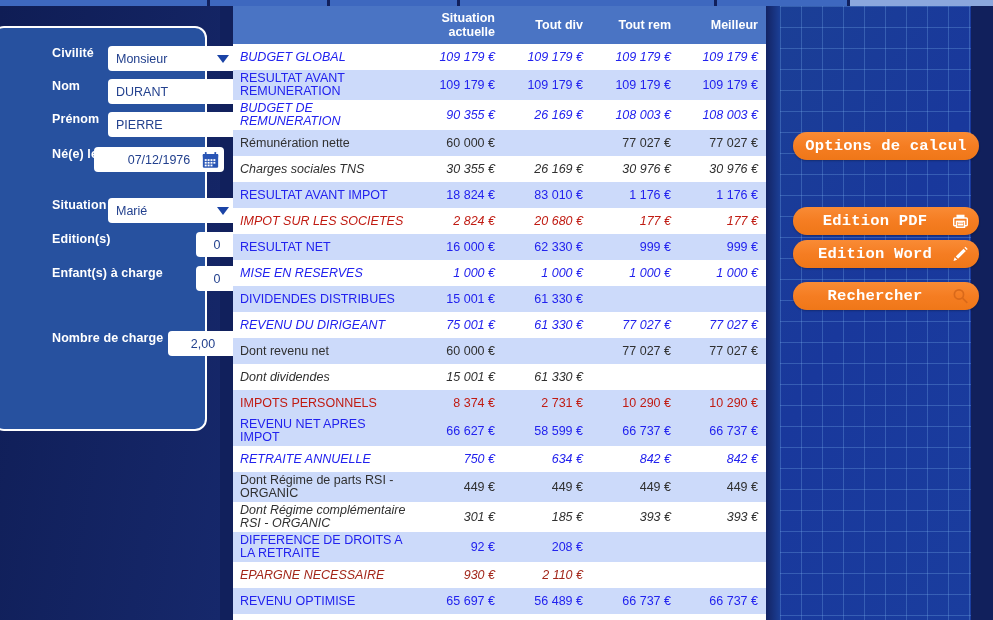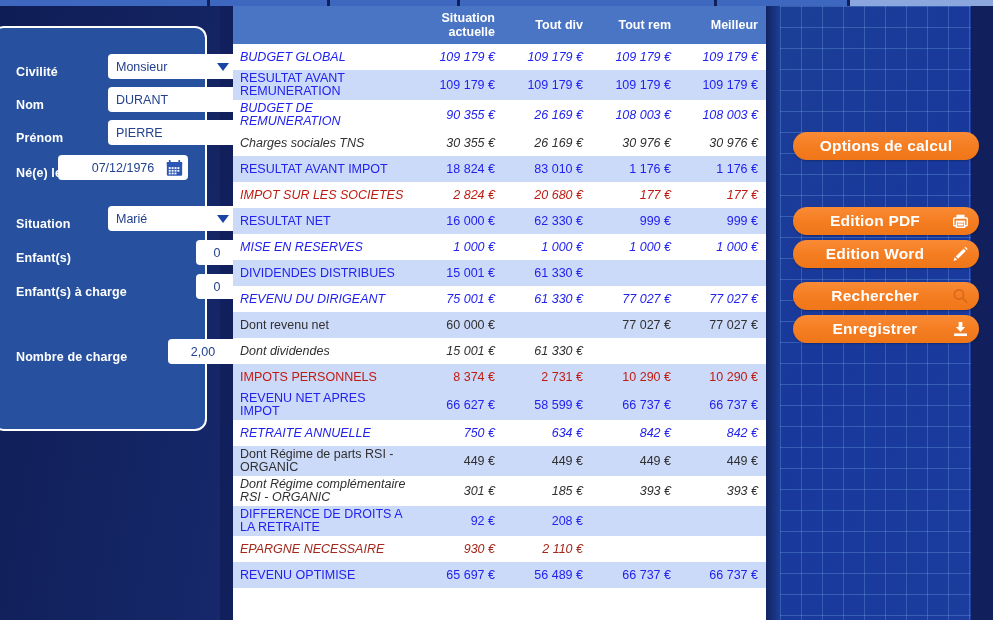--- a/index.html
+++ b/index.html
@@ -36,21 +36,21 @@
   #sidebar-card {
     position: absolute; left: -8px; top: 20px;
     width: 215px; height: 405px;
     background: #27519f;
     border: 2px solid #ffffff;
     border-radius: 12px;
   }
   .field-row {
     position: absolute; left: 0; width: 242px;
     height: 33px;
-    display: flex; align-items: flex-end;
+    display: flex; align-items: flex-start; padding-left: 36px;
   }
   .field-label {
     color: #ffffff; font-size: 12.5px; font-weight: bold;
     padding-left: 16px; white-space: nowrap;
     letter-spacing: .1px;
   }
   .field-ctl {
     position: absolute; right: 4px;
     background: #ffffff; border-radius: 4px;
     height: 25px;
@@ -125,20 +125,21 @@
   col.c4 { width: 87px; }
 
   
   #right-panel {
     position: absolute; left: 780px; top: 6px;
     width: 191px; height: 614px;
     background:
       repeating-linear-gradient(to right, rgba(120,175,235,.30) 0 1px, transparent 1px 21px),
       repeating-linear-gradient(to bottom, rgba(120,175,235,.30) 0 1px, transparent 1px 21px),
       linear-gradient(120deg, #1b3f96 0%, #19389c 45%, #1a3d9e 100%);
+    font-family: Liberation Mono, monospace;
   }
   #panel-gap {
     position: absolute; left: 766px; top: 6px; width: 14px; height: 614px;
     background: linear-gradient(to right,#132363,#1b3f96);
   }
   .obtn {
     position: absolute; left: 13px; width: 186px; height: 28px;
     background: linear-gradient(to bottom,#f98b35 0%,#f57d22 50%,#ef7718 100%);
     border-radius: 14px;
     color: #ffffff;
@@ -217,21 +218,21 @@
           </div>
         </div>
         <div class="field-row" style="top: 192px;">
           <div class="field-label">Situation</div>
           <div class="field-ctl wide">
             <span>Marié</span>
             <span class="caret"></span>
           </div>
         </div>
         <div class="field-row" style="top: 226px;">
-          <div class="field-label">Enfant(s)</div>
+          <div class="field-label">Edition(s)</div>
           <div class="field-ctl narrow">
             <span>0</span>
           </div>
         </div>
         <div class="field-row" style="top: 260px;">
           <div class="field-label">Enfant(s) à charge</div>
           <div class="field-ctl narrow">
             <span>0</span>
           </div>
         </div>
@@ -276,20 +277,27 @@
             <td class="c-blue">109 179 €</td>
             <td class="c-blue">109 179 €</td>
             <td class="c-blue">109 179 €</td>
           </tr>
           <tr class="plain">
             <td class="lbl c-blue">BUDGET DE REMUNERATION</td>
             <td class="c-blue">90 355 €</td>
             <td class="c-blue">26 169 €</td>
             <td class="c-blue">108 003 €</td>
             <td class="c-blue">108 003 €</td>
+          </tr>
+          <tr class="alt">
+            <td class="lbl c-dark">Rémunération nette</td>
+            <td class="c-dark">60 000 €</td>
+            <td class="c-dark"></td>
+            <td class="c-dark">77 027 €</td>
+            <td class="c-dark">77 027 €</td>
           </tr>
           <tr class="plain">
             <td class="lbl c-dark">Charges sociales TNS</td>
             <td class="c-dark">30 355 €</td>
             <td class="c-dark">26 169 €</td>
             <td class="c-dark">30 976 €</td>
             <td class="c-dark">30 976 €</td>
           </tr>
           <tr class="alt">
             <td class="lbl c-blue">RESULTAT AVANT IMPOT</td>
@@ -436,24 +444,15 @@
       </div>
       <div class="obtn has-ico" style="top: 276px;">
         <span>Rechercher</span>
         <span class="btn-ico" style="position: absolute;">
           <svg viewBox="0 0 20 20" width="17" height="17" fill="none" stroke="#d9691a" stroke-width="2">
             <circle cx="8.2" cy="8.2" r="5.4"></circle>
             <line x1="12.4" y1="12.4" x2="18" y2="18"></line>
           </svg>
         </span>
       </div>
-      <div class="obtn has-ico" style="top: 309px;">
-        <span>Enregistrer</span>
-        <span class="btn-ico" style="position: absolute;">
-          <svg viewBox="0 0 20 20" width="17" height="17" fill="#ffffff">
-            <polygon points="10,13.4 4.6,7.6 7.8,7.6 7.8,1.8 12.2,1.8 12.2,7.6 15.4,7.6"></polygon>
-            <rect x="2.4" y="15.2" width="15.2" height="3.1"></rect>
-          </svg>
-        </span>
-      </div>
     </div>
 
 </div>
 
 </body></html>

